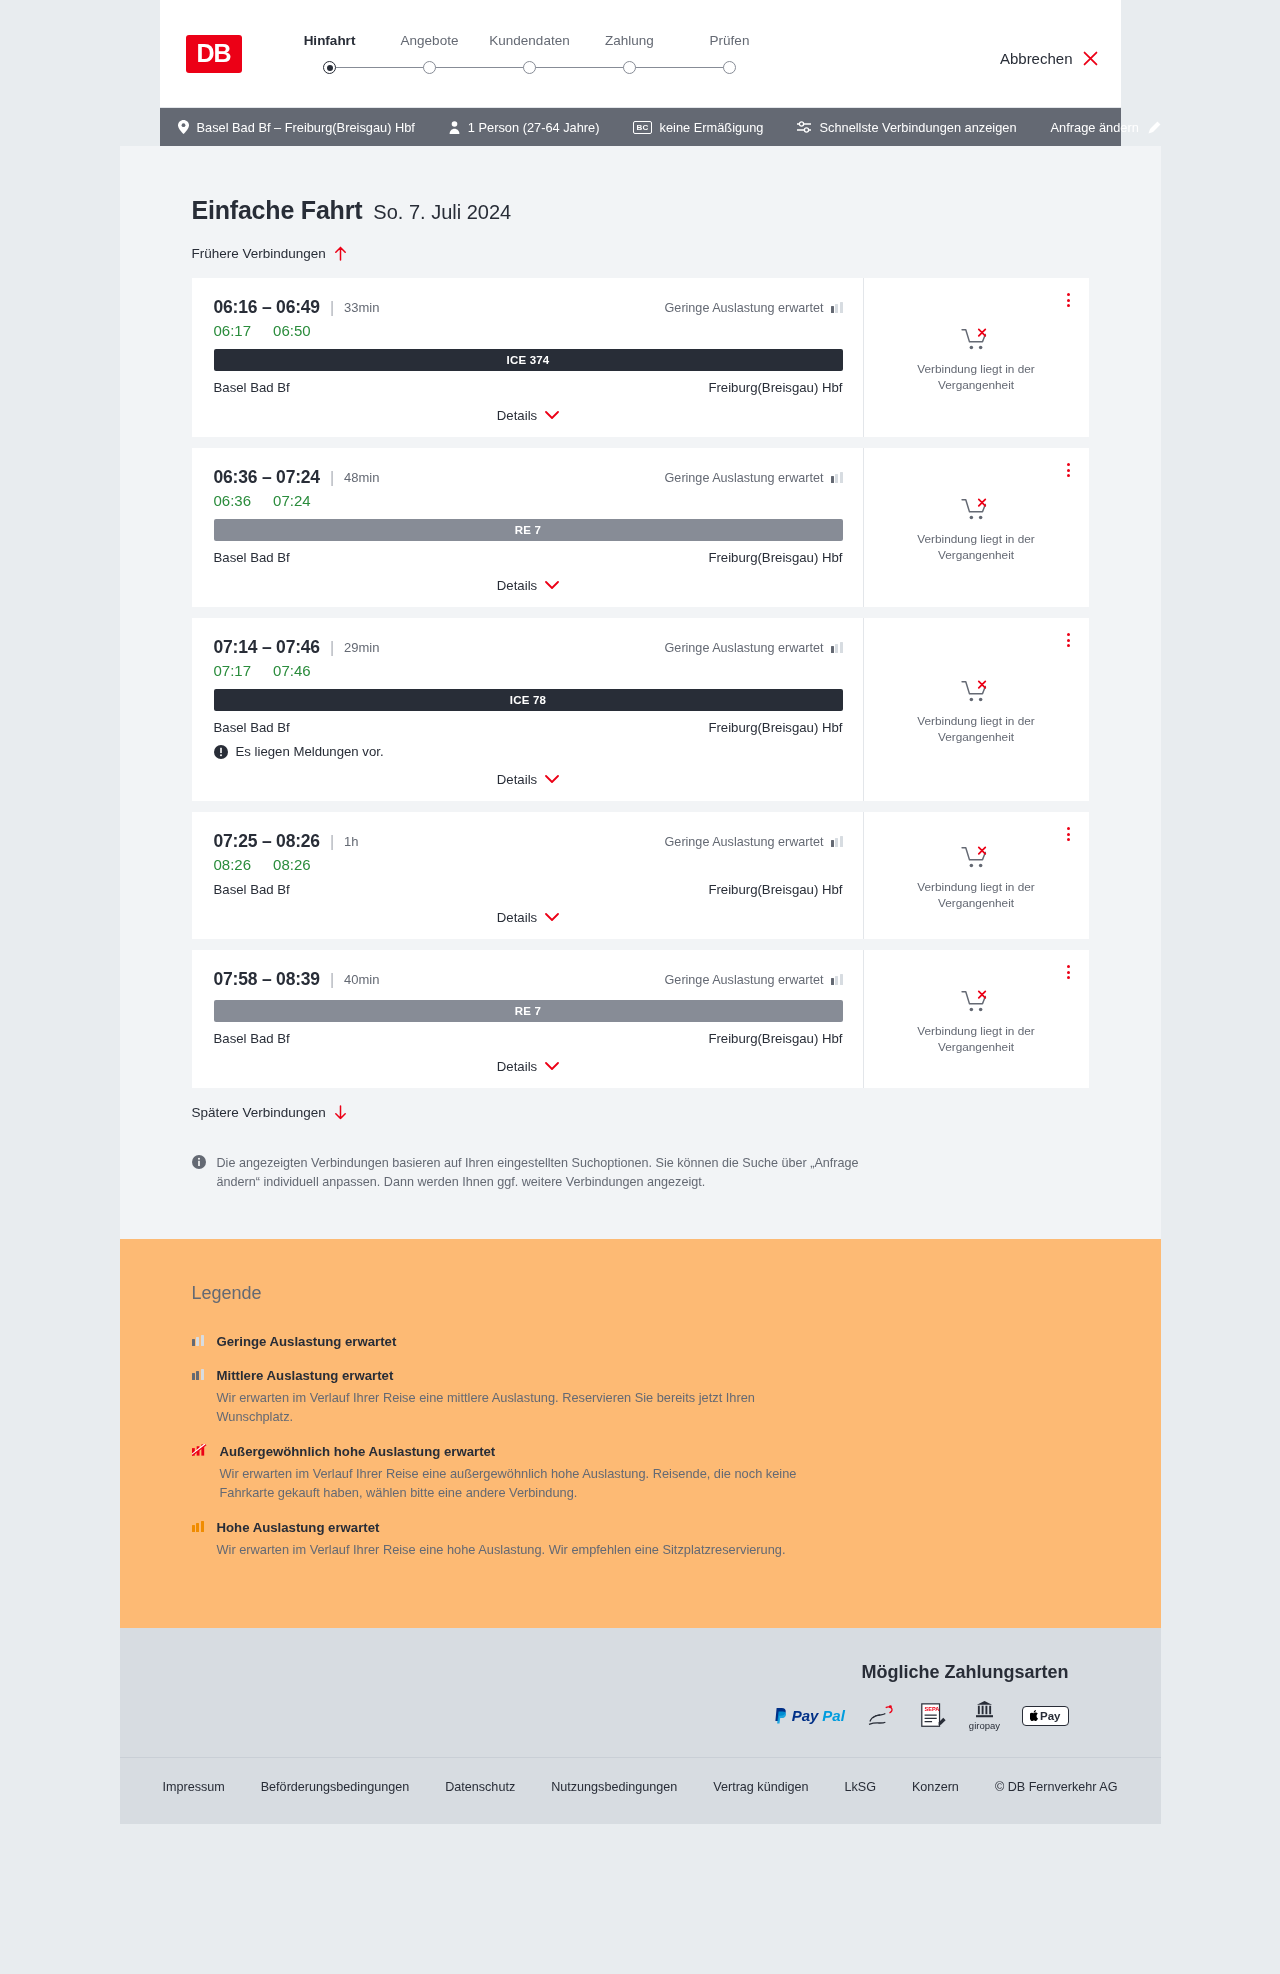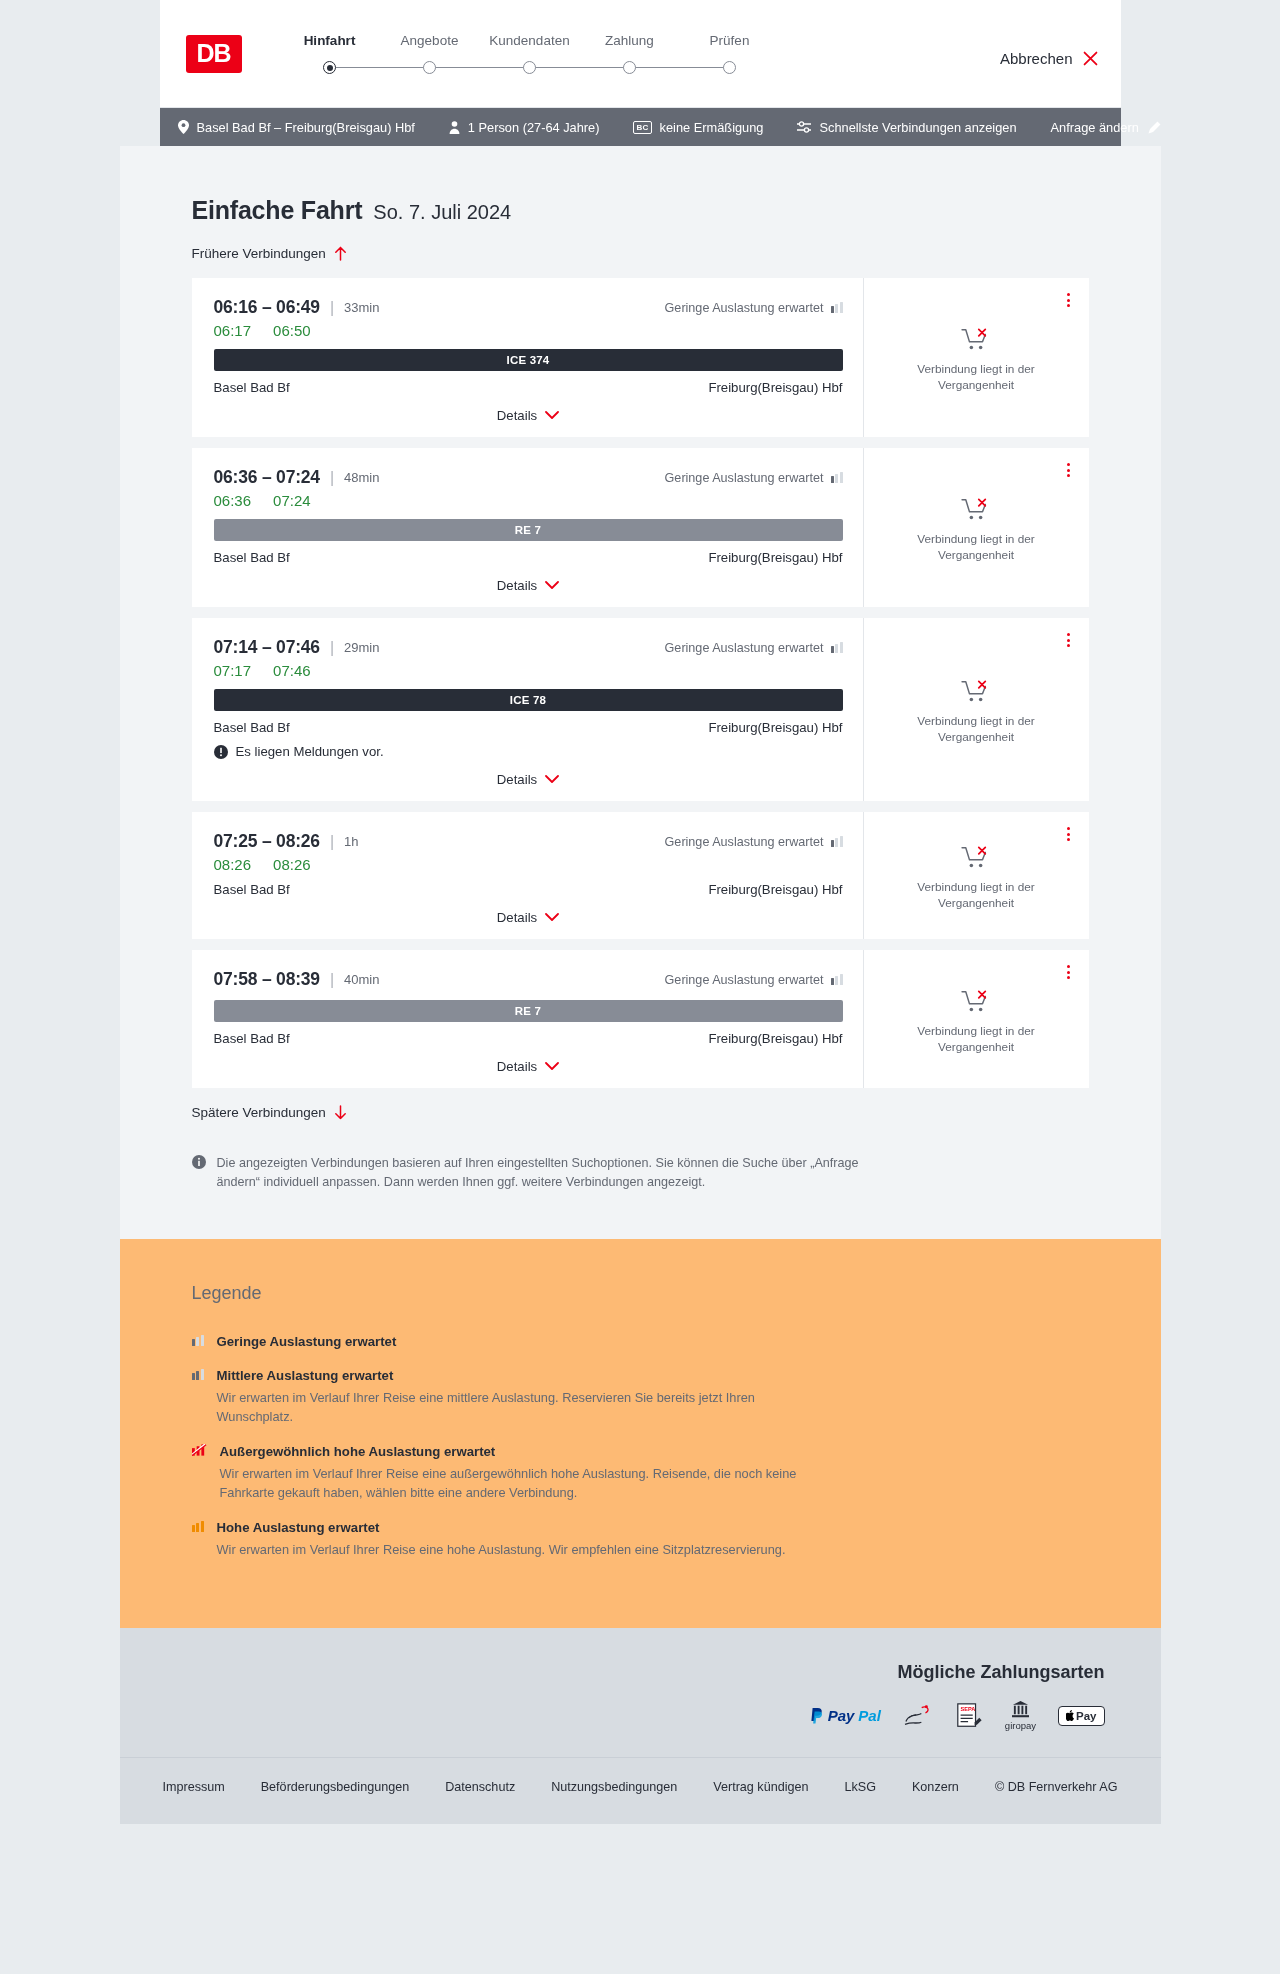--- a/index.html
+++ b/index.html
@@ -274,21 +274,21 @@
   .legend-head { font-size: 13.2px; font-weight: 700; color: #282d37; }
   .legend-desc {
     font-size: 12.8px; color: #646973;
     margin-top: 5px; line-height: 1.45;
     max-width: 600px;
   }
 
   
   .pay-sec {
     background: #d7dce1;
-    padding: 34px 24px 26px;
+    padding: 34px 60px 26px;
   }
   .pay-inner { padding: 0 32px; display: flex; flex-direction: column; align-items: flex-end; }
   .pay-title { font-size: 18px; font-weight: 700; color: #282d37; margin-bottom: 18px; }
   .pay-icons { display: flex; align-items: center; gap: 22px; }
 
   .paypal {
     display: flex; align-items: center; gap: 4px;
     font-size: 15px; font-weight: 700; font-style: italic;
   }
   .pp-a { color: #003087; }

